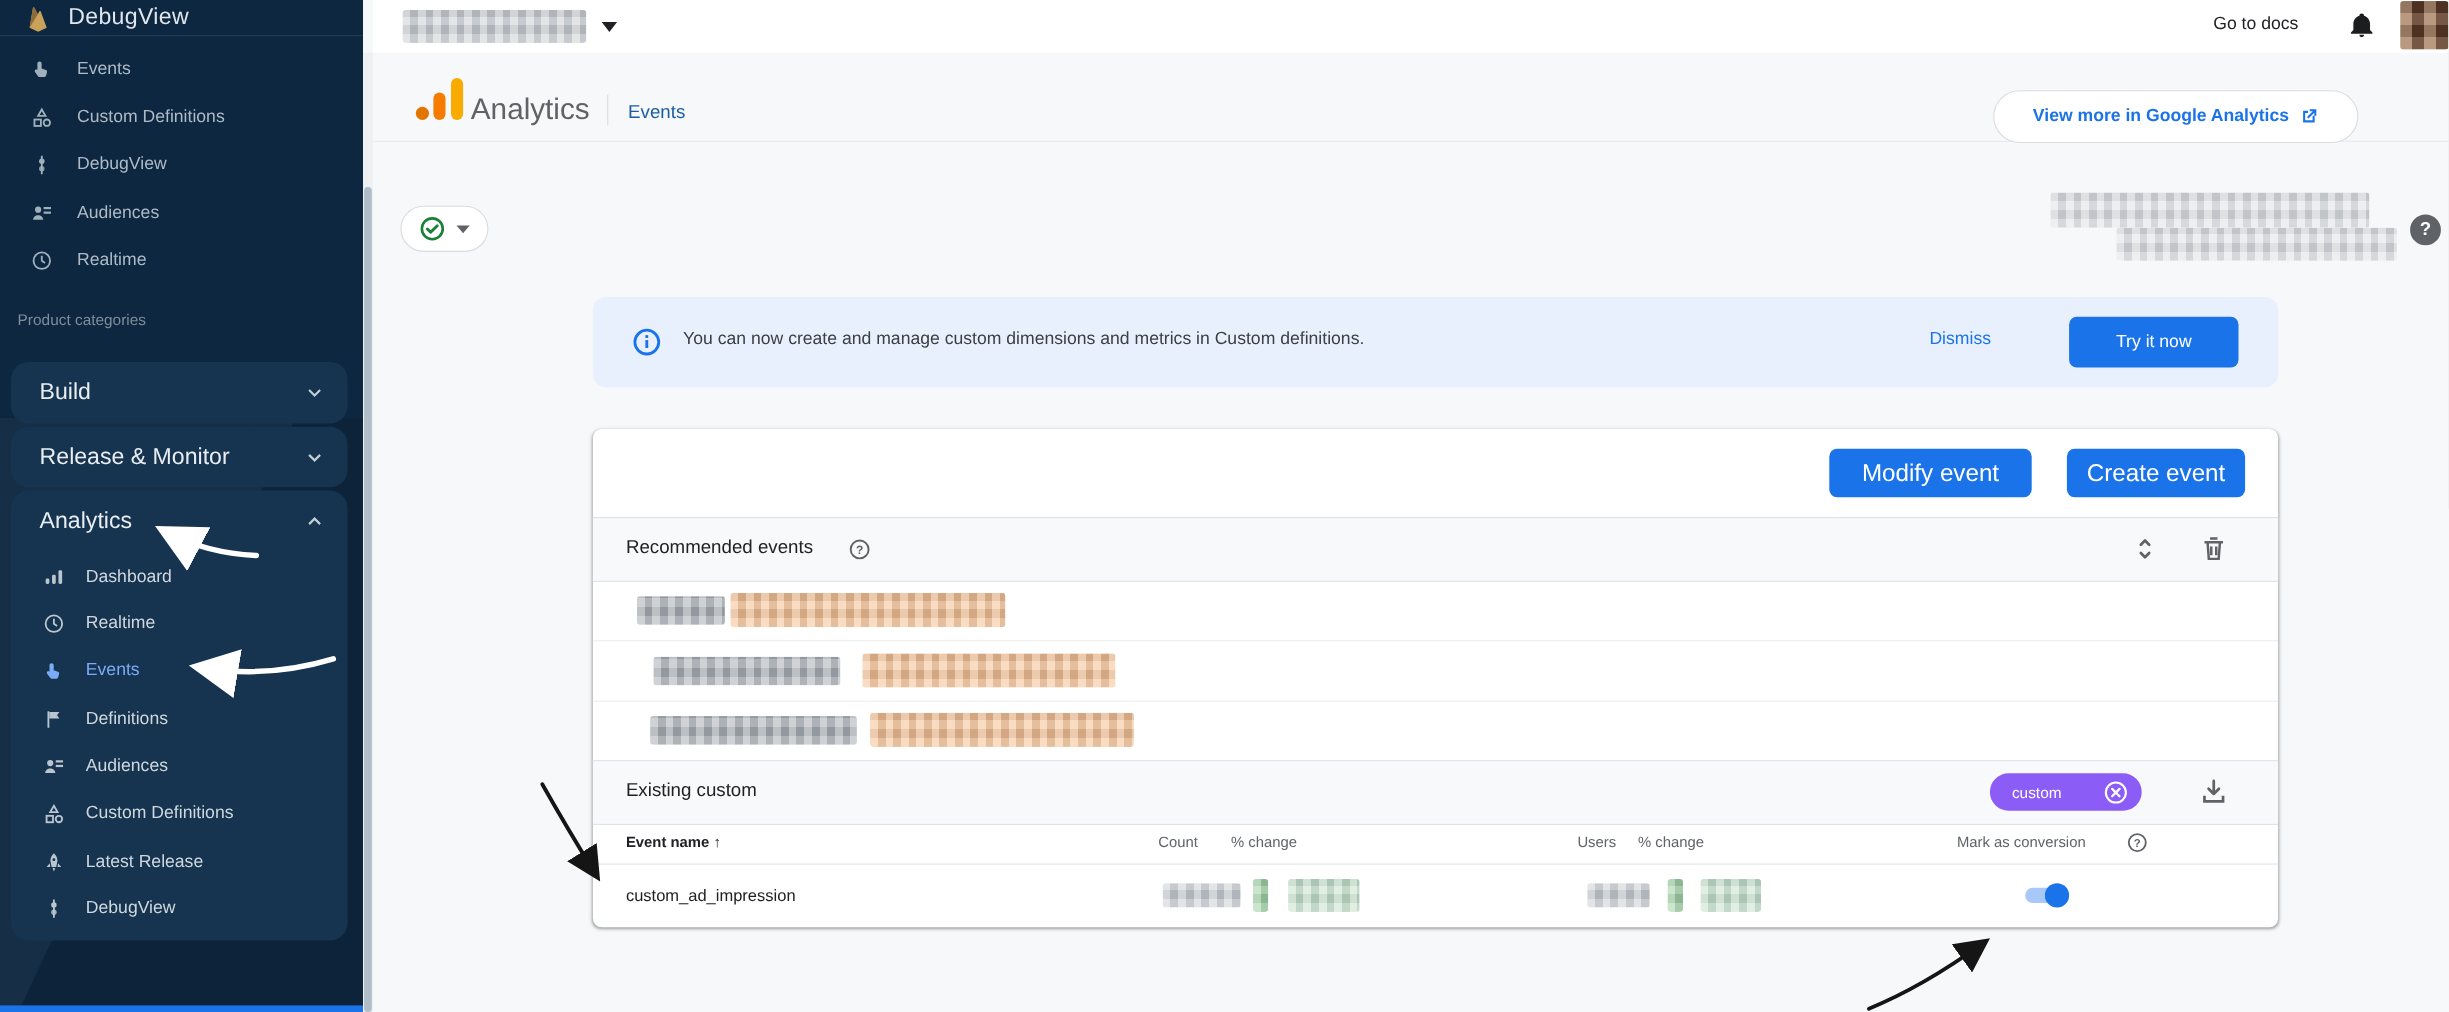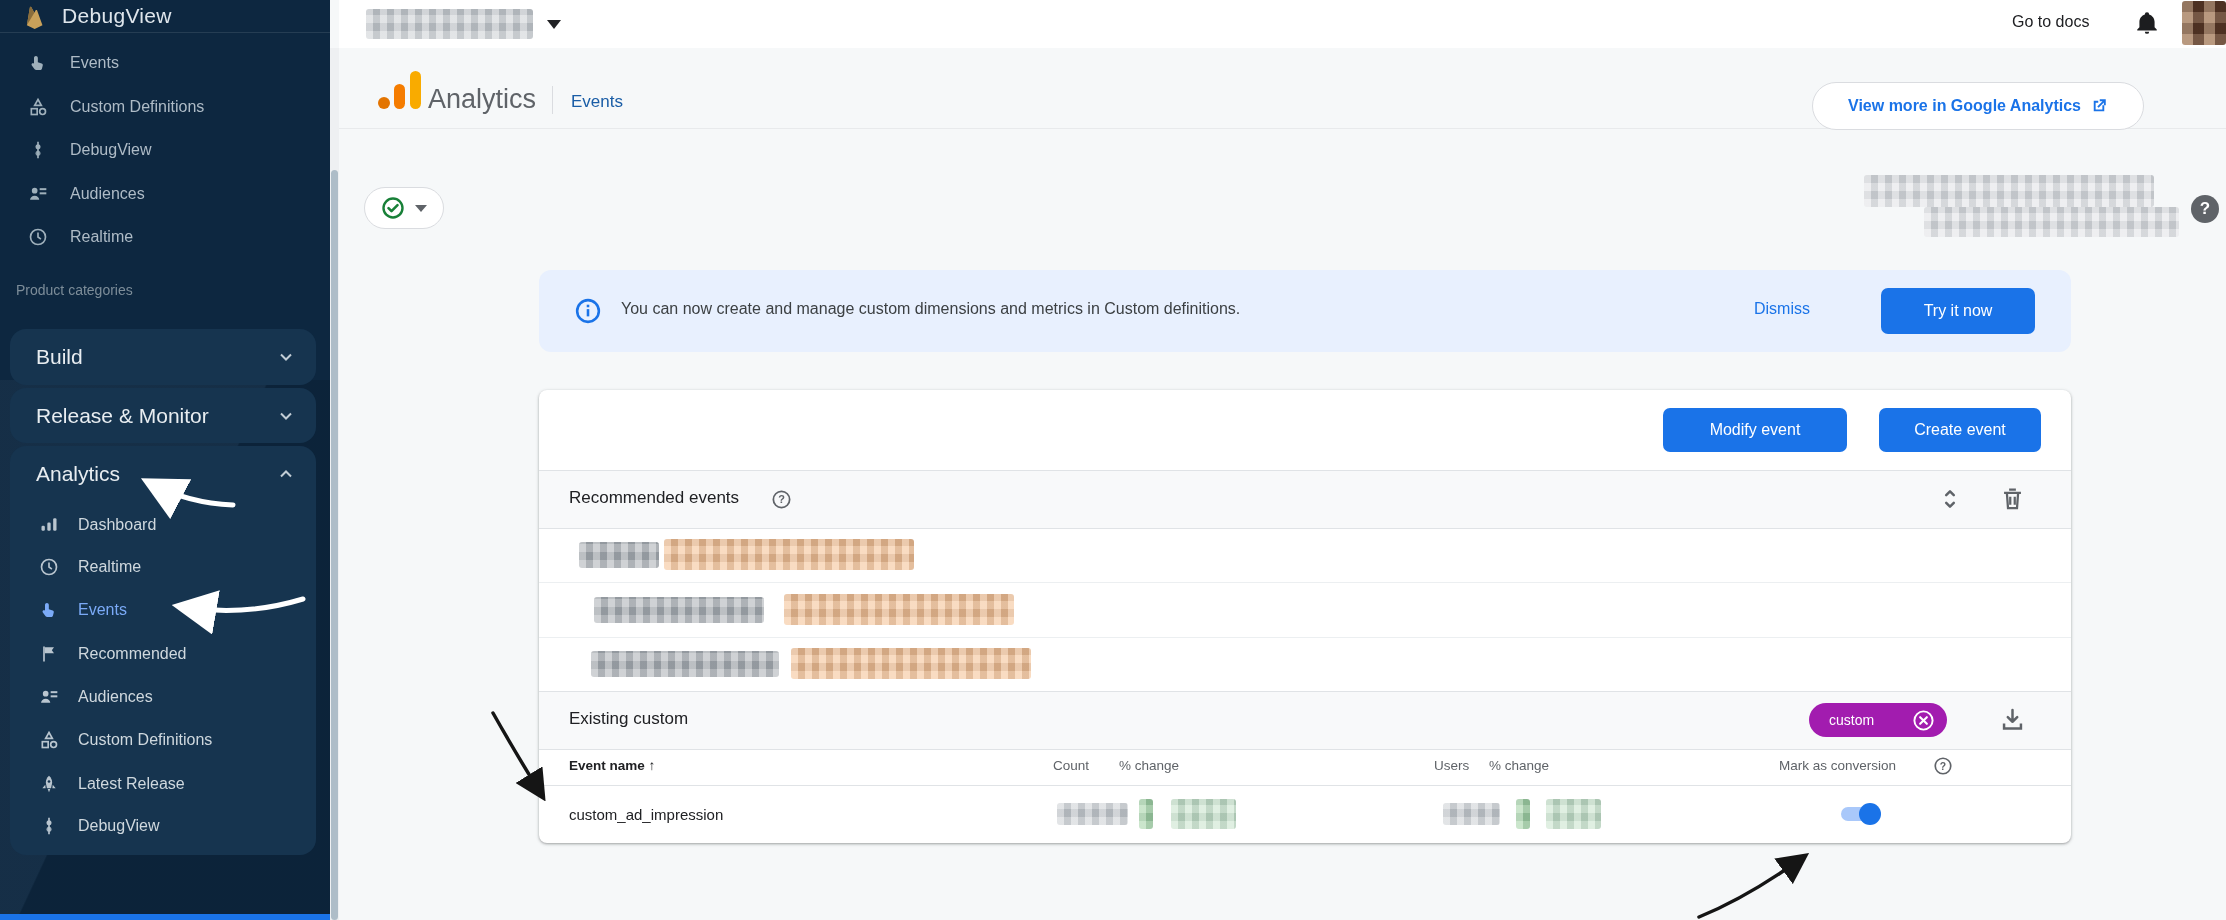--- a/index.html
+++ b/index.html
@@ -54,28 +54,28 @@
     color:#fff;font-size:17px;font-weight:700;display:flex;align-items:center;justify-content:center;cursor:pointer;}
 
   .banner{position:absolute;left:200px;top:270px;width:1532px;height:82px;background:#e8f0fe;border-radius:12px;}
   .banner-msg{position:absolute;left:82px;top:30px;font-size:16px;color:#3c4043;}
   .banner-dismiss{position:absolute;left:1215px;top:30px;font-size:16px;font-weight:500;color:#1a73e8;cursor:pointer;}
   .banner-cta{position:absolute;left:1342px;top:18px;width:154px;height:46px;background:#1a73e8;border:none;border-radius:7px;
     color:#fff;font-size:16px;font-weight:500;font-family:"Liberation Sans",sans-serif;cursor:pointer;}
 
   .card{position:absolute;left:200px;top:390px;width:1532px;height:453px;background:#fff;border-radius:8px;
     box-shadow:0 1px 2px rgba(60,64,67,.3),0 1px 3px 1px rgba(60,64,67,.15);}
-  .btn-blue{position:absolute;background:#1a73e8;border:none;border-radius:7px;color:#fff;font-size:16px;font-weight:500;
+  .btn-blue{position:absolute;background:#1a73e8;border:none;border-radius:7px;color:#fff;font-size:22px;font-weight:500;
     font-family:"Liberation Sans",sans-serif;cursor:pointer;}
   .sec-head{position:absolute;left:0;width:1532px;height:57px;background:#f8f9fa;
     border-top:1px solid #e0e3e6;border-bottom:1px solid #e0e3e6;}
   .sec-title{position:absolute;left:30px;top:17px;font-size:17px;color:#202124;}
   .icon-btn{color:#5f6368;cursor:pointer;}
   .rec-row{position:absolute;left:0;width:1532px;height:55px;border-bottom:1px solid #eceff1;}
-  .chip{position:absolute;left:1270px;top:11px;width:138px;height:34px;background:#a21caf;border-radius:17px;
+  .chip{position:absolute;left:1270px;top:11px;width:138px;height:34px;background:#8b5cf6;border-radius:17px;
     display:flex;align-items:center;cursor:pointer;}
   .chip-label{margin-left:20px;font-size:14px;font-weight:500;color:#fff;}
   .thead{position:absolute;left:0;top:358px;width:1532px;height:37px;border-bottom:1px solid #e0e3e6;}
   .th{position:absolute;top:10px;font-size:13.5px;color:#5f6368;}
   .th.first{font-weight:700;color:#202124;}
   .data-row{position:absolute;left:0;top:395px;width:1532px;height:58px;}
   .event-name{position:absolute;left:30px;top:21px;font-size:15px;color:#202124;}
   .toggle{position:absolute;left:1302px;top:17px;width:40px;height:24px;cursor:pointer;}
   .toggle .track{position:absolute;left:0;top:5px;width:36px;height:14px;border-radius:7px;background:#a9c8fa;}
   .toggle .knob{position:absolute;left:18px;top:1px;width:22px;height:22px;border-radius:50%;background:#1a73e8;}
@@ -219,21 +219,21 @@
         </span>
         <span class="nlabel">Events</span>
       </div>
       <div class="sub-item" style="top:187px">
         <span class="nicon">
           <svg width="20" height="20" viewBox="0 0 24 24" fill="currentColor">
               <path d="M5 3h2v18H5z"></path>
               <path d="M7 4h11l-2.6 3.5L18 11H7z"></path>
             </svg>
         </span>
-        <span class="nlabel">Recommended</span>
+        <span class="nlabel">Definitions</span>
       </div>
       <div class="sub-item" style="top:230px">
         <span class="nicon">
           <svg width="20" height="20" viewBox="0 0 24 24" fill="currentColor">
               <circle cx="8" cy="8" r="3.4"></circle>
               <path d="M2.5 19c0-3 2.5-5 5.5-5s5.5 2 5.5 5z"></path>
               <rect x="14" y="5" width="8" height="2.4"></rect>
               <rect x="14" y="10" width="8" height="2.4"></rect>
             </svg>
         </span>

